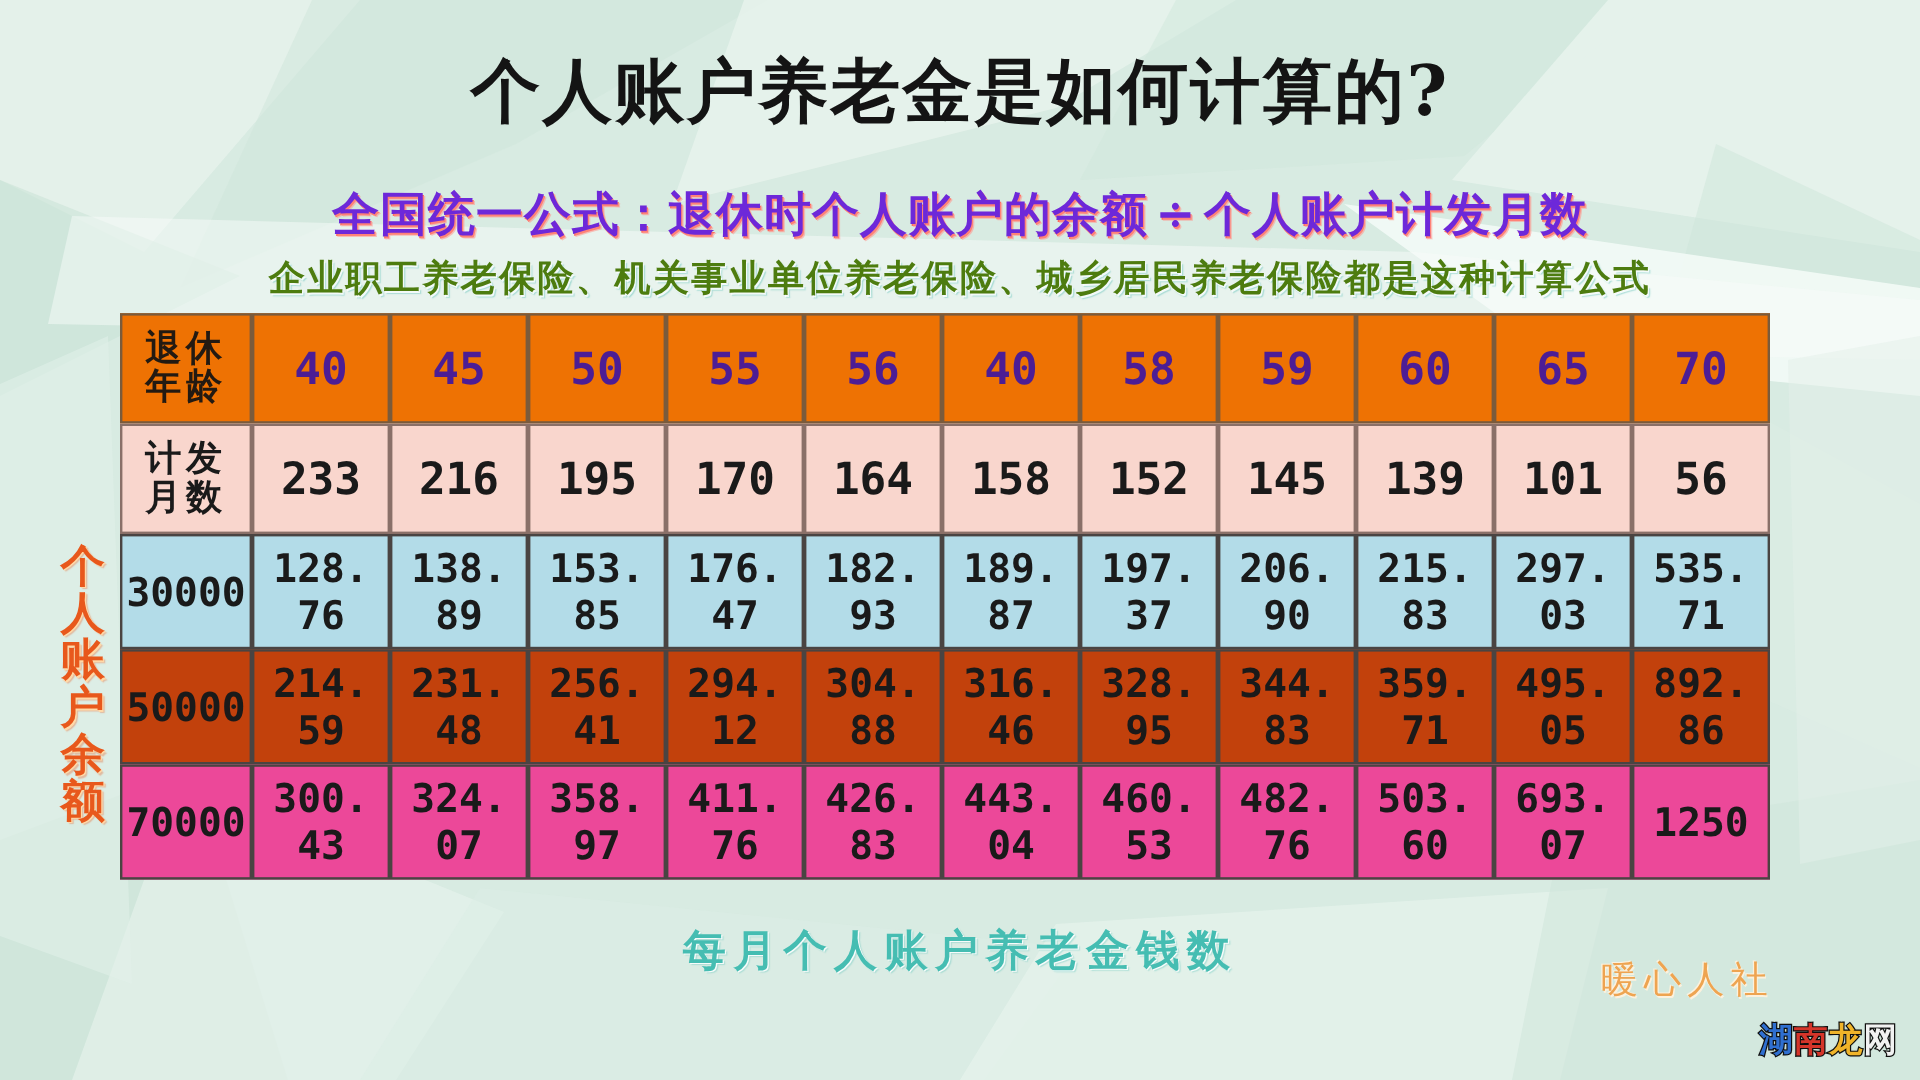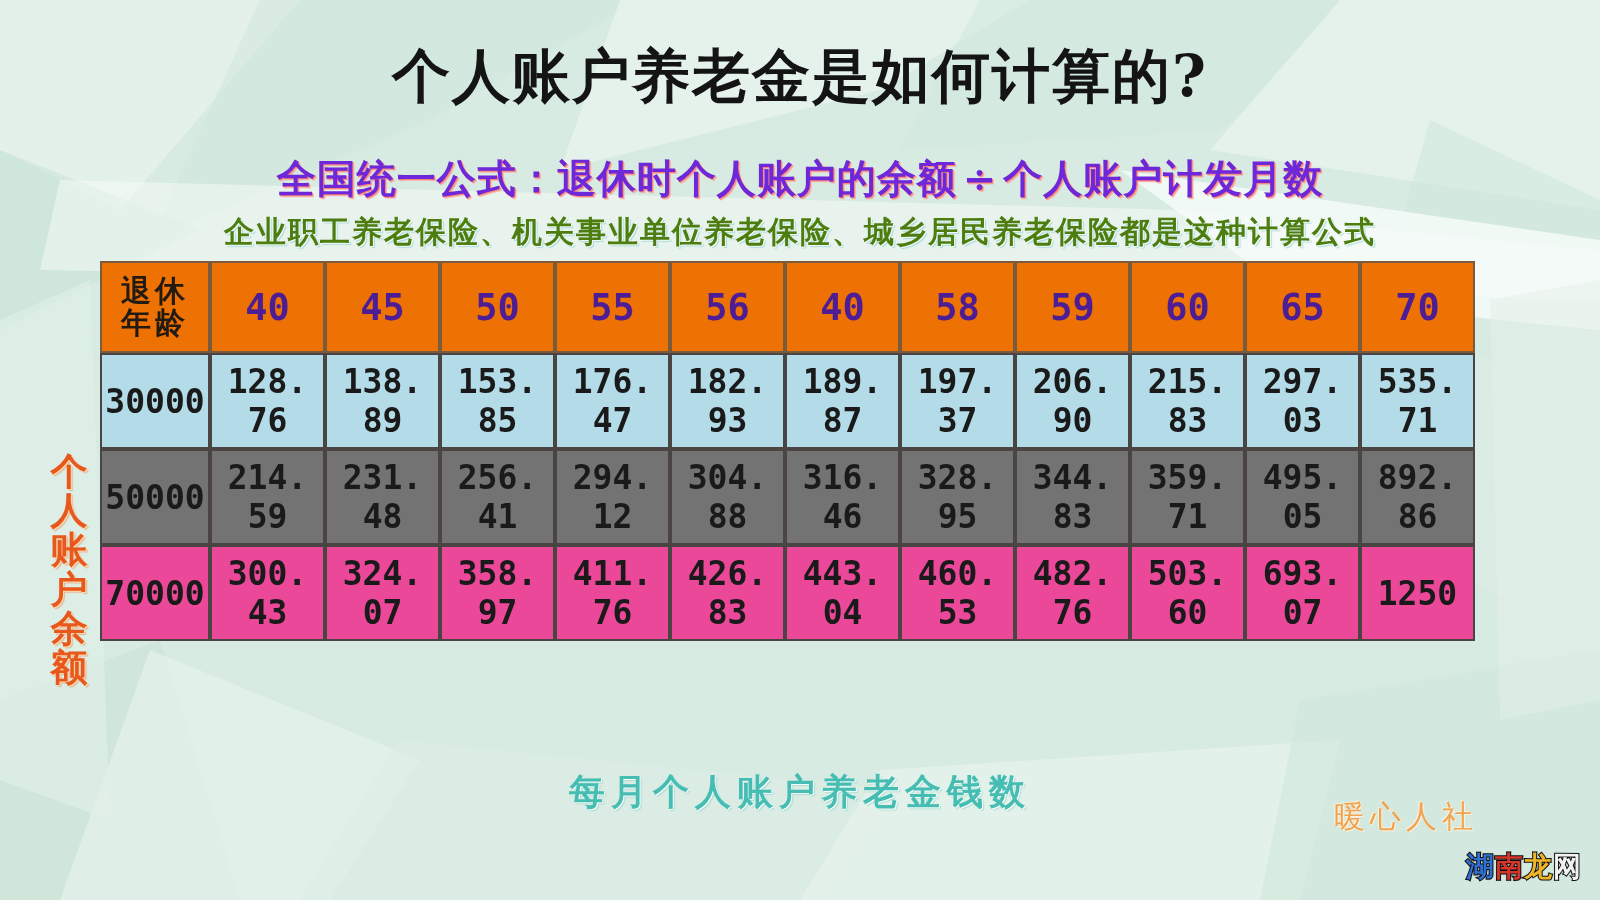--- a/index.html
+++ b/index.html
@@ -79,21 +79,21 @@
   col.c0{width:110px;}
   col.cx{width:115px;}
   
   tr.ages td{background:#ee7203;height:88px;font-size:37px;font-weight:700;color:#4c1d95;border-color:#7a5b3c;}
   tr.ages td.rowhead{font-size:30px;line-height:1.08;letter-spacing:4px;color:#231a12;}
   
   tr.months td{background:#f9d6cd;height:88px;font-size:37px;font-weight:700;border-color:#8a7068;}
   tr.months td.rowhead{font-size:30px;line-height:1.08;letter-spacing:4px;font-weight:700;}
   
   tr.d0 td{background:#b3dce8;height:92px;font-size:33px;font-weight:700;margin-top:13px;}
-  tr.d1 td{background:#737373;height:92px;font-size:33px;font-weight:700;}
+  tr.d1 td{background:#c2410c;height:92px;font-size:33px;font-weight:700;}
   tr.d2 td{background:#ec4899;height:92px;font-size:33px;font-weight:700;}
   tr.d0 td.rowhead,tr.d1 td.rowhead,tr.d2 td.rowhead{
     font-family:"DejaVu Sans Mono","Liberation Mono",monospace;font-size:33px;}
   
   #caption{
     position:absolute;left:0;right:0;top:768px;z-index:5;
     text-align:center;white-space:nowrap;
     font-family:"DejaVu Serif","Liberation Serif",serif;
     font-size:36px;font-weight:700;
     color:#45bdb2;
@@ -190,20 +190,34 @@
           <td>50</td>
           <td>55</td>
           <td>56</td>
           <td>40</td>
           <td>58</td>
           <td>59</td>
           <td>60</td>
           <td>65</td>
           <td>70</td>
         </tr>
+        <tr class="months">
+          <td class="rowhead"><span>计发</span><br><span>月数</span></td>
+          <td>233</td>
+          <td>216</td>
+          <td>195</td>
+          <td>170</td>
+          <td>164</td>
+          <td>158</td>
+          <td>152</td>
+          <td>145</td>
+          <td>139</td>
+          <td>101</td>
+          <td>56</td>
+        </tr>
         <tr class="d0">
           <td class="rowhead"><span>30000</span></td>
           <td>128. 76</td>
           <td>138. 89</td>
           <td>153. 85</td>
           <td>176. 47</td>
           <td>182. 93</td>
           <td>189. 87</td>
           <td>197. 37</td>
           <td>206. 90</td>

